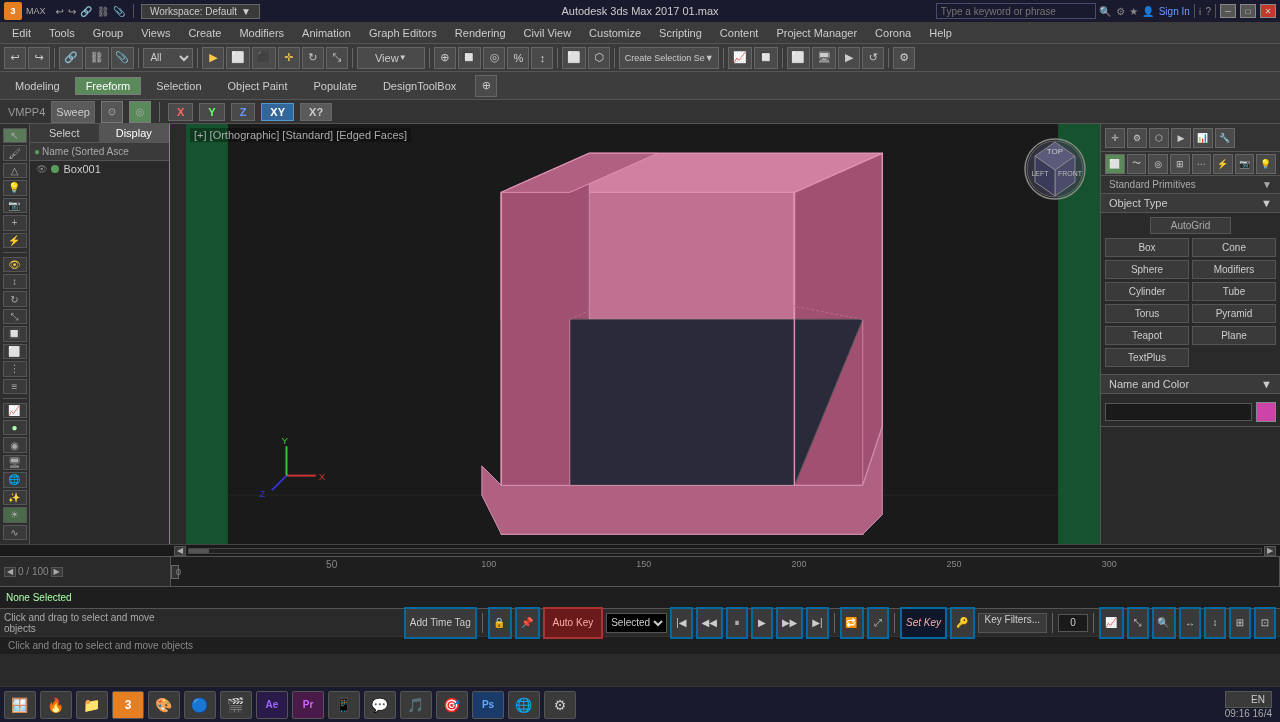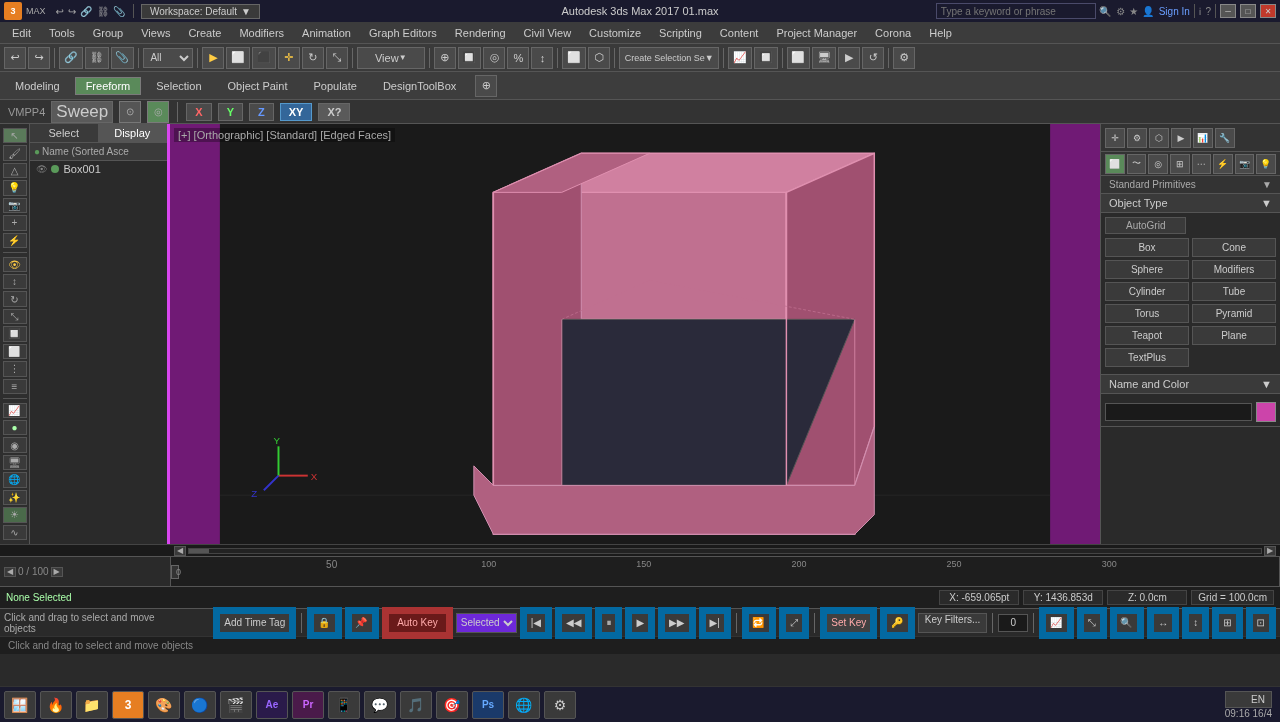--- a/index.html
+++ b/index.html
@@ -38,32 +38,32 @@
 
     
     #main-layout { display: flex; height: calc(722px - 22px - 22px - 28px - 28px - 24px - 30px - 28px - 22px); }
 
     
     #left-toolbar { width: 30px; background: #2e2e2e; display: flex; flex-direction: column; align-items: center; padding: 4px 2px; gap: 2px; border-right: 1px solid #555; overflow: hidden; }
     .lt-btn { width: 24px; height: 24px; background: #3a3a3a; border: 1px solid #555; display: flex; align-items: center; justify-content: center; cursor: pointer; font-size: 10px; color: #aaa; }
     .lt-btn.active { background: #4a6a4a; }
 
     
-    #scene-panel { width: 140px; background: #2a2a2a; border-right: 3px solid #d946ef; display: flex; flex-direction: column; }
+    #scene-panel { width: 140px; background: #2a2a2a; border-right: 1px solid #d946ef; display: flex; flex-direction: column; }
     #scene-panel .scene-header { display: flex; background: #3a3a3a; border-bottom: 1px solid #555; }
     .scene-tab { flex: 1; padding: 3px 4px; text-align: center; color: #ccc; cursor: pointer; font-size: 11px; border-right: 1px solid #555; }
     .scene-tab.active { background: #555; color: #fff; }
     .scene-sort { padding: 3px 4px; background: #3a3a3a; color: #aaa; font-size: 10px; display: flex; align-items: center; gap: 2px; border-bottom: 1px solid #555; cursor: pointer; }
     .scene-item { padding: 2px 6px; display: flex; align-items: center; gap: 4px; color: #ccc; font-size: 11px; cursor: pointer; }
     .scene-dot { width: 8px; height: 8px; border-radius: 50%; background: #888; flex-shrink: 0; }
     .scene-dot.active { background: #5a9a5a; }
     .scene-eye { color: #888; font-size: 9px; }
 
     
-    #viewport { flex: 1; background: #701a75; position: relative; overflow: hidden; }
+    #viewport { flex: 1; background: #14532d; position: relative; overflow: hidden; margin-left: 16px; }
     #viewport-label { position: absolute; top: 4px; left: 4px; color: #aaa; font-size: 11px; z-index: 2; background: rgba(0,0,0,0.3); padding: 1px 4px; }
 
     
     #box-svg { position: absolute; top: 0; left: 0; width: 100%; height: 100%; }
 
     
     #nav-cube { position: absolute; top: 10px; right: 10px; width: 70px; height: 70px; z-index: 5; }
 
     
     #right-panel { width: 180px; background: #2a2a2a; border-left: 1px solid #555; display: flex; flex-direction: column; }
@@ -71,42 +71,42 @@
     .rp-icon { width: 20px; height: 20px; background: #4a4a4a; border: 1px solid #666; display: flex; align-items: center; justify-content: center; cursor: pointer; font-size: 9px; color: #ccc; }
     .rp-icon.active { background: #5a8a5a; }
     #right-top-icons2 { height: 24px; background: #333; display: flex; align-items: center; padding: 2px 4px; gap: 2px; border-bottom: 1px solid #555; }
 
     
     .cp-section { border-bottom: 1px solid #555; }
     .cp-section-header { background: #3a3a3a; padding: 3px 8px; display: flex; align-items: center; justify-content: space-between; cursor: pointer; color: #ccc; font-size: 11px; border-bottom: 1px solid #555; }
     .cp-section-content { padding: 4px; background: #2a2a2a; }
     .cp-row { display: flex; gap: 3px; margin-bottom: 3px; }
     .cp-btn { flex: 1; padding: 3px 4px; background: #3a3a3a; border: 1px solid #555; color: #ccc; font-size: 10px; cursor: pointer; text-align: center; }
-    .autogrid-row { display: flex; justify-content: flex-start; margin-bottom: 4px; }
+    .autogrid-row { display: flex; justify-content: center; margin-bottom: 4px; }
     .autogrid-btn { padding: 2px 20px; background: #3a3a3a; border: 1px solid #555; color: #aaa; font-size: 10px; cursor: pointer; }
     .name-color-row { display: flex; align-items: center; gap: 4px; margin-top: 4px; }
     .name-input { flex: 1; height: 18px; background: #1a1a1a; border: 1px solid #555; color: #ccc; font-size: 10px; padding: 0 3px; }
     .color-swatch { width: 20px; height: 20px; background: #cc44aa; border: 1px solid #888; cursor: pointer; flex-shrink: 0; }
 
     
     #timeline-area { height: 30px; background: #2a2a2a; display: flex; align-items: center; border-top: 1px solid #555; position: relative; }
     #timeline-track { flex: 1; height: 100%; background: #1e1e1e; position: relative; border-left: 1px solid #555; border-right: 1px solid #555; overflow: hidden; }
 
     
     #statusbar { height: 22px; background: #1e1e1e; display: flex; align-items: center; padding: 0 6px; gap: 16px; border-top: 1px solid #555; font-size: 10px; color: #aaa; }
     #status-left { flex: 1; }
     #status-coords { display: flex; gap: 4px; }
     .coord-field { background: #2a2a2a; border: 1px solid #444; padding: 1px 4px; color: #ccc; min-width: 80px; text-align: center; }
     .grid-field { background: #2a2a2a; border: 1px solid #444; padding: 1px 6px; color: #ccc; }
 
     
     #bottom-toolbar { height: 28px; background: #2a2a2a; display: flex; align-items: center; padding: 0 4px; gap: 2px; border-top: 1px solid #555; }
-    .bt-btn { height: 32px; min-width: 22px; background: #3a3a3a; border: 7px solid #0369a1; color: #ccc; display: flex; align-items: center; justify-content: center; cursor: pointer; font-size: 10px; padding: 0 4px; }
+    .bt-btn { height: 32px; min-width: 22px; background: #3a3a3a; border: 2px solid #0369a1; color: #ccc; display: flex; align-items: center; justify-content: center; cursor: pointer; font-size: 10px; padding: 0 4px; }
     #autokey-btn { background: #6a1a1a; border-color: #aa3333; color: #ffaaaa; padding: 0 8px; }
-    #selected-select { height: 20px; background: #6d28d9; border: 1px solid #555; color: #ccc; font-size: 10px; }
+    #selected-select { height: 20px; background: #000000; border: 1px solid #555; color: #ccc; font-size: 10px; }
     #key-filters-btn { padding: 0 6px; background: #3a3a3a; border: 1px solid #555; color: #ccc; font-size: 10px; cursor: pointer; height: 20px; }
 
     
     #taskbar { height: 36px; background: #1a1a2e; display: flex; align-items: center; padding: 0 4px; gap: 4px; border-top: 1px solid #333; position: absolute; bottom: 0; width: 100%; }
     .task-btn { width: 32px; height: 28px; background: #3a3a3a; border: 1px solid #555; display: flex; align-items: center; justify-content: center; cursor: pointer; border-radius: 2px; font-size: 14px; }
     .taskbar-time { position: absolute; right: 8px; color: #aaa; font-size: 10px; text-align: right; }
     .lang-indicator { background: #3a3a3a; border: 1px solid #555; padding: 2px 6px; color: #ccc; font-size: 10px; cursor: pointer; }
 
     
     #timeline-scroll { height: 12px; background: #1a1a1a; display: flex; align-items: center; border-top: 1px solid #444; padding: 0 4px; }
@@ -225,21 +225,21 @@
   <div class="ribbon-tab active">Freeform</div>
   <div class="ribbon-tab">Selection</div>
   <div class="ribbon-tab">Object Paint</div>
   <div class="ribbon-tab">Populate</div>
   <div class="ribbon-tab">DesignToolBox</div>
   <div class="tb-btn" style="margin-left:4px;">⊕</div>
 </div>
 
 <div id="axis-bar">
   <span class="axis-label">VMPP4</span>
-  <div class="tb-btn" style="color:#ccc;font-size:17px;background:#5a5a5a;">Sweep</div>
+  <div class="tb-btn" style="color:#ccc;font-size:11px;background:#5a5a5a;">Sweep</div>
   <div style="width:22px;height:22px;background:#555;border:1px solid #777;display:flex;align-items:center;justify-content:center;color:#aaa;font-size:10px;">⊙</div>
   <div style="width:22px;height:22px;background:#5a8a5a;border:1px solid #7a7a7a;display:flex;align-items:center;justify-content:center;color:#aaa;font-size:10px;">◎</div>
   <div class="tb-separator"></div>
   <div class="axis-btn x">X</div>
   <div class="axis-btn y">Y</div>
   <div class="axis-btn z">Z</div>
   <div class="axis-btn xy">XY</div>
   <div class="axis-btn xz">X?</div>
 </div>
 
@@ -289,20 +289,36 @@
         <span>Box001</span>
       </div>
     </div>
   </div>
 
   <div id="viewport">
     <div id="viewport-label">
       <span>[+] [Orthographic] [Standard] [Edged Faces]</span>
     </div>
 
+    <div id="nav-cube">
+      <svg width="70" height="70" viewBox="0 0 70 70">
+
+        <ellipse cx="35" cy="35" rx="30" ry="30" fill="none" stroke="#888" stroke-width="1.5"></ellipse>
+        <ellipse cx="35" cy="35" rx="28" ry="28" fill="rgba(60,60,80,0.7)" stroke="#666" stroke-width="1"></ellipse>
+
+        <polygon points="35,8 55,22 35,36 15,22" fill="#5a5a7a" stroke="#888" stroke-width="1"></polygon>
+
+        <polygon points="55,22 55,48 35,62 35,36" fill="#4a4a6a" stroke="#888" stroke-width="1"></polygon>
+
+        <polygon points="35,36 35,62 15,48 15,22" fill="#3a3a5a" stroke="#888" stroke-width="1"></polygon>
+        <text x="35" y="20" text-anchor="middle" fill="#ccc" font-size="8">TOP</text>
+        <text x="50" y="42" text-anchor="middle" fill="#bbb" font-size="7">FRONT</text>
+        <text x="20" y="42" text-anchor="middle" fill="#bbb" font-size="7">LEFT</text>
+      </svg>
+    </div>
 
     <svg id="box-svg" viewBox="0 0 850 430" xmlns="http://www.w3.org/2000/svg">
 
       <rect width="850" height="430" fill="#1a1a1a"></rect>
 
       <line x1="0" y1="380" x2="850" y2="380" stroke="#333" stroke-width="0.5"></line>
 
       <polygon points="280,70 580,70 580,200 280,200" fill="#c07090" stroke="#e090b0" stroke-width="1.5"></polygon>
 
       <polygon points="280,70 280,370 350,370 350,200 280,200" fill="#b06080" stroke="#e090b0" stroke-width="1.5"></polygon>
@@ -449,26 +465,20 @@
       <span style="color:#888;font-size:9px;position:absolute;left:56%;top:2px;">200</span>
       <span style="color:#888;font-size:9px;position:absolute;left:70%;top:2px;">250</span>
       <span style="color:#888;font-size:9px;position:absolute;left:84%;top:2px;">300</span>
     </div>
   </div>
 </div>
 
 <div id="statusbar" style="height:22px;">
   <div id="status-left">
     <span style="color:#aaffaa;">None Selected</span>
-  </div>
-  <div id="status-coords">
-    <div class="coord-field">X: -659.065pt</div>
-    <div class="coord-field">Y: 1436.853d</div>
-    <div class="coord-field">Z: 0.0cm</div>
-    <div class="grid-field">Grid = 100.0cm</div>
   </div>
 </div>
 
 <div id="bottom-toolbar">
   <div style="display:flex;align-items:center;gap:2px;width:170px;flex-shrink:0;">
     <div style="color:#aaa;font-size:10px;">Click and drag to select and move objects</div>
   </div>
   <div style="flex:1;display:flex;align-items:center;justify-content:flex-end;gap:3px;">
     <div class="bt-btn" style="font-size:10px;">Add Time Tag</div>
     <div class="tb-separator"></div>
@@ -481,21 +491,21 @@
     <div class="bt-btn">|◀</div>
     <div class="bt-btn">◀◀</div>
     <div class="bt-btn">⏸</div>
     <div class="bt-btn">▶</div>
     <div class="bt-btn">▶▶</div>
     <div class="bt-btn">▶|</div>
     <div class="tb-separator"></div>
     <div class="bt-btn">🔁</div>
     <div class="bt-btn">⤢</div>
     <div class="tb-separator"></div>
-    <div class="bt-btn" style="background:#404040;color:#ffaaaa;">Set Key</div>
+    <div class="bt-btn" style="background:#0f172a;color:#ffaaaa;font-style:italic;">Set Key</div>
     <div class="bt-btn">🔑</div>
     <div id="key-filters-btn">Key Filters...</div>
     <div class="tb-separator"></div>
     <input type="text" style="width: 30px; height: 18px; background: rgb(26, 26, 26); border: 1px solid rgb(85, 85, 85); color: rgb(204, 204, 204); font-size: 10px; text-align: center;" value="0">
     <div class="tb-separator"></div>
     <div class="bt-btn">📈</div>
     <div class="bt-btn">⤡</div>
     <div class="bt-btn">🔍</div>
     <div class="bt-btn">↔</div>
     <div class="bt-btn">↕</div>

